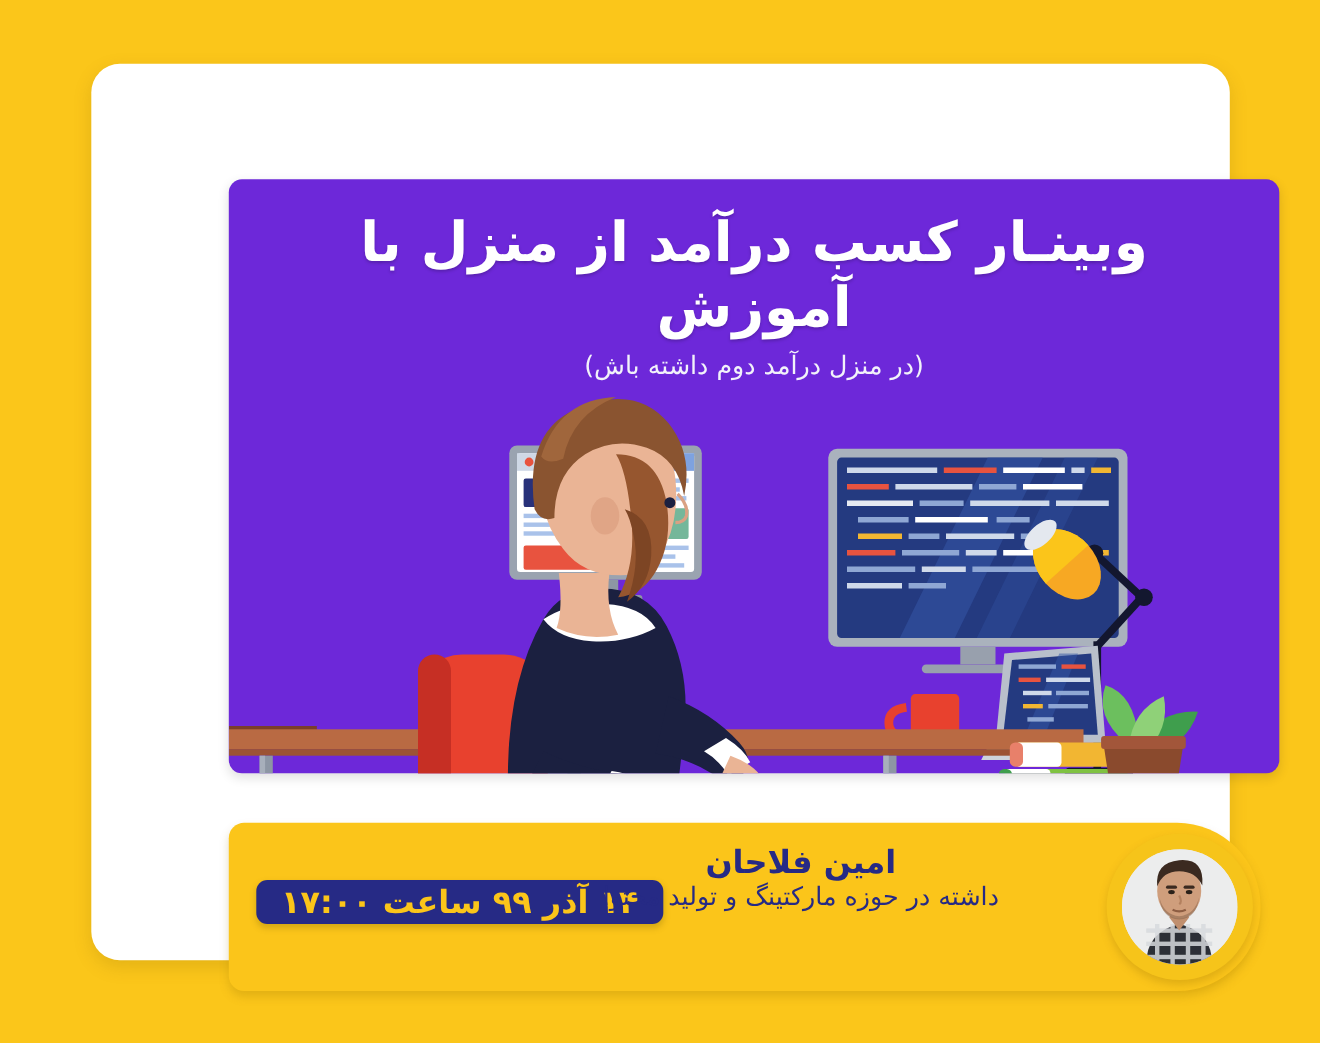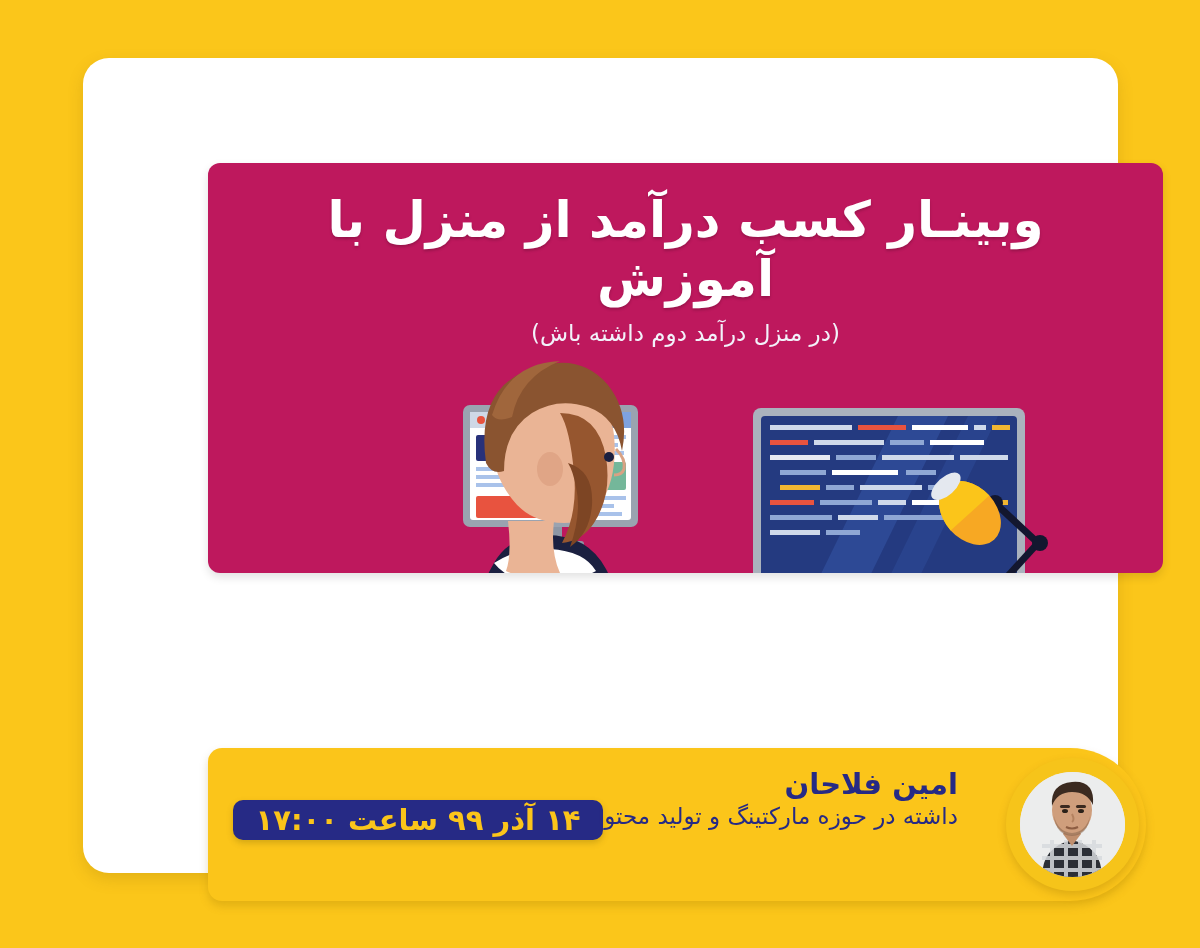--- a/index.html
+++ b/index.html
@@ -27,22 +27,22 @@
     border-radius: 26px;
     box-shadow: 0 6px 16px rgba(120, 90, 0, .18);
   }
 
   
   .blue-panel {
     position: absolute;
     left: 125px;
     top: 105px;
     width: 955px;
-    height: 410px;
-    background: #be185d;
+    height: 540px;
+    background: #6d28d9;
     border-radius: 12px;
     overflow: hidden;
     box-shadow: 0 4px 10px rgba(0, 0, 0, .12);
   }
 
   .headline-wrap {
     position: absolute;
     left: 0;
     top: 28px;
     width: 100%;
@@ -106,21 +106,21 @@
     justify-content: center;
     direction: rtl;
     box-shadow: 0 3px 6px rgba(100, 80, 0, .25);
   }
 
   .speaker-block {
     position: absolute;
     right: 188px;
     top: 18px;
     width: 460px;
-    text-align: right;
+    text-align: center;
     direction: rtl;
     color: #262a85;
   }
   .speaker-name {
     font-size: 29px;
     font-weight: bold;
     line-height: 1.25;
     margin: 0;
   }
   .speaker-line {

